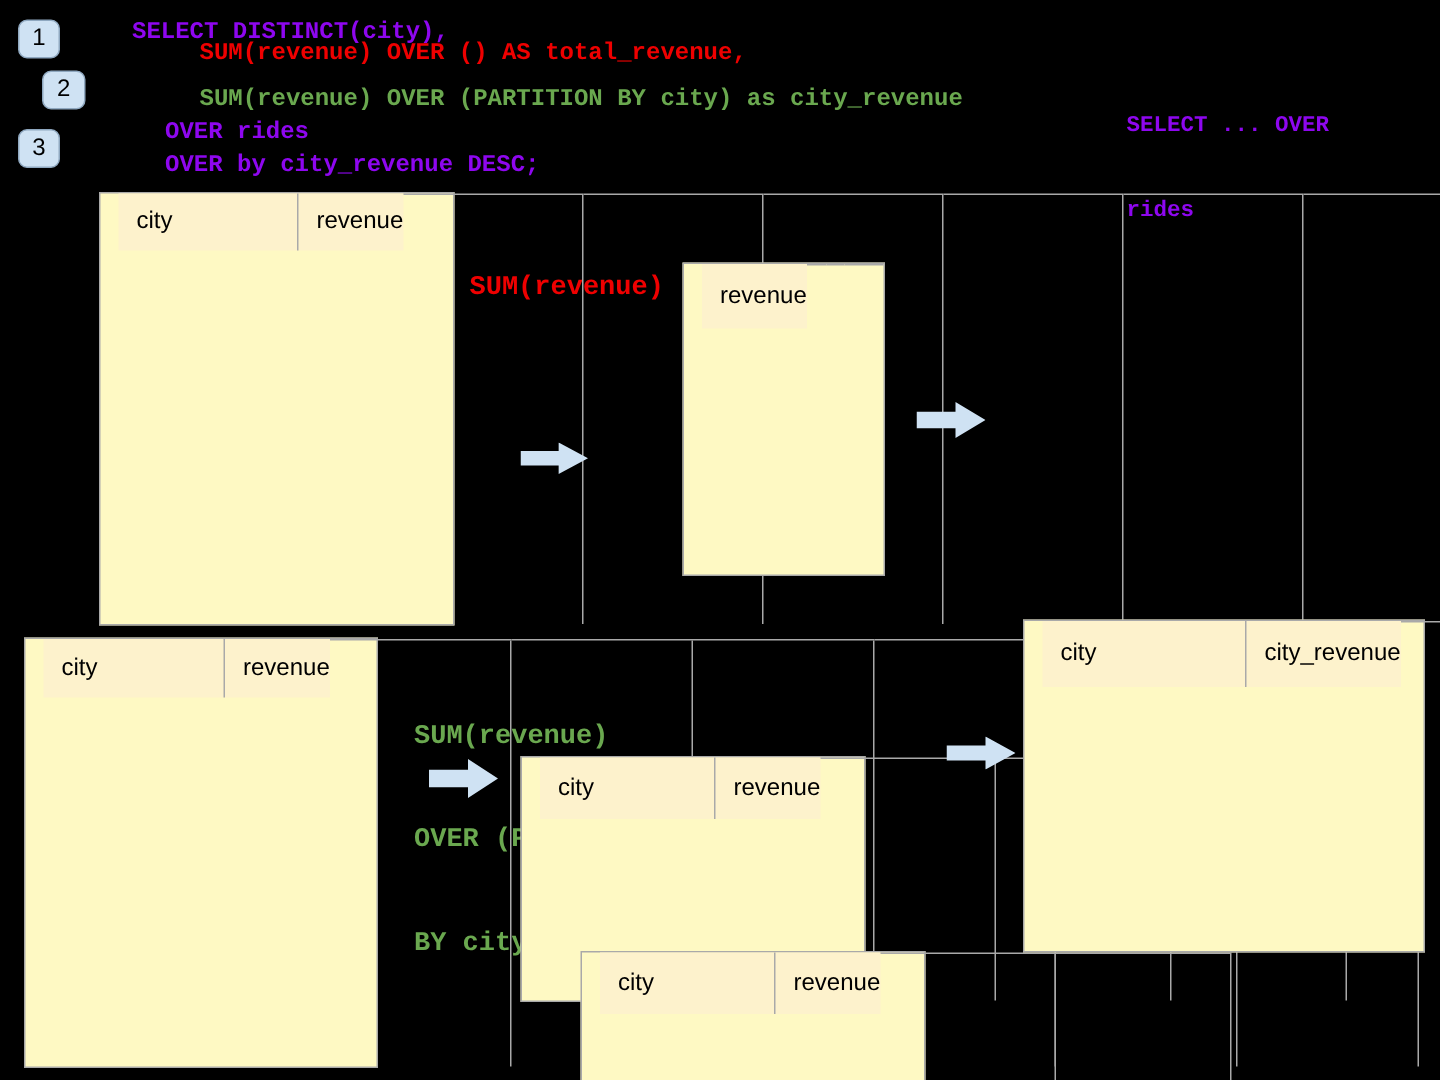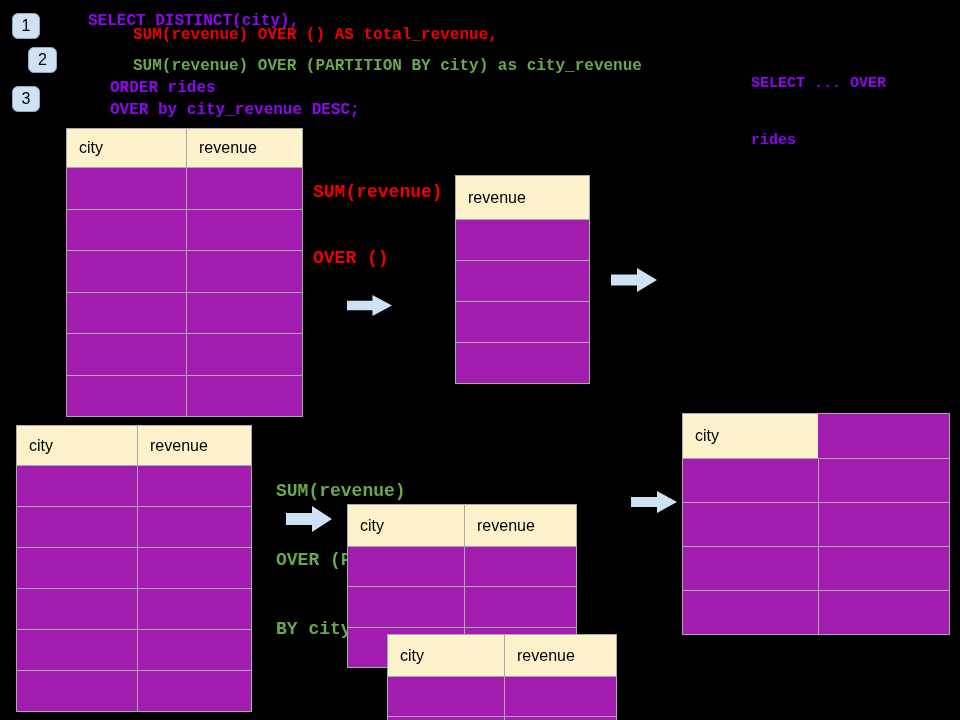--- a/index.html
+++ b/index.html
@@ -39,24 +39,25 @@
     border-radius:6px;
     color:#000;
     font-size:16px;
     display:flex;align-items:center;justify-content:center;
     box-sizing:border-box;
   }
   
   .tbl{
     position:absolute;
     border:1px solid var(--grid);
-    background:#a21caf;
+    background:#fef9c3;
     display:flex;
-    flex-direction:column;
+    flex-direction:row;
     box-sizing:border-box;
+    padding-left:12px;
   }
   .tr{display:flex;flex:1;}
   .tr + .tr{border-top:1px solid var(--grid);}
   .tr.th{flex:none;}
   .td{box-sizing:border-box;height:100%;}
   .td + .td{border-left:1px solid var(--grid);}
   .th .td{
     background:var(--cream);
     color:#000;
     font-size:16px;
@@ -72,31 +73,30 @@
 </head>
 <body>
 
 <div class="badge" style="left:12px;top:13px;width:28px;height:26px">1</div>
 <div class="badge" style="left:28px;top:47px;width:29px;height:26px">2</div>
 <div class="badge" style="left:12px;top:86px;width:28px;height:26px">3</div>
 
 <div class="code-line c-purple" style="left:88px;top:10px">SELECT DISTINCT(city),</div>
 <div class="code-line c-red" style="left:133px;top:24px">SUM(revenue) OVER () AS total_revenue,</div>
 <div class="code-line c-green" style="left:133px;top:55px">SUM(revenue) OVER (PARTITION BY city) as city_revenue</div>
-<div class="code-line c-purple" style="left:110px;top:77px">ORDER rides</div>
+<div class="code-line c-purple" style="left:110px;top:77px">OVER rides</div>
 <div class="code-line c-purple" style="left:110px;top:99px">OVER by city_revenue DESC;</div>
 
 <div class="anno c-purple" style="left:751px;top:36px;font-size:15px;line-height:19px">
   <div>SELECT ... OVER</div>
   <div>rides</div>
 </div>
 
 <div class="anno c-red" style="left:313px;top:137px">
   <div>SUM(revenue)</div>
-  <div>OVER ()</div>
 </div>
 
 <div class="anno c-green" style="left:276px;top:434px;line-height:23px">
   <div>SUM(revenue)</div>
   <div>OVER (PARTITION</div>
   <div>BY city)</div>
 </div>
 
 <div class="tbl" style="left:66px;top:128px;width:237px;height:289px">
   <div class="tr th" style="height:38px">
@@ -208,20 +208,21 @@
     </div>
   <div class="tr">
       <div class="td" style="width:116px"></div>
       <div class="td grow"></div>
     </div>
 </div>
 
 <div class="tbl" style="left:682px;top:413px;width:268px;height:222px">
   <div class="tr th" style="height:44px">
     <div class="td" style="width:135px">city</div>
+    <div class="td grow">city_revenue</div>
   </div>
   <div class="tr">
       <div class="td" style="width:135px"></div>
       <div class="td grow"></div>
     </div>
   <div class="tr">
       <div class="td" style="width:135px"></div>
       <div class="td grow"></div>
     </div>
   <div class="tr">

